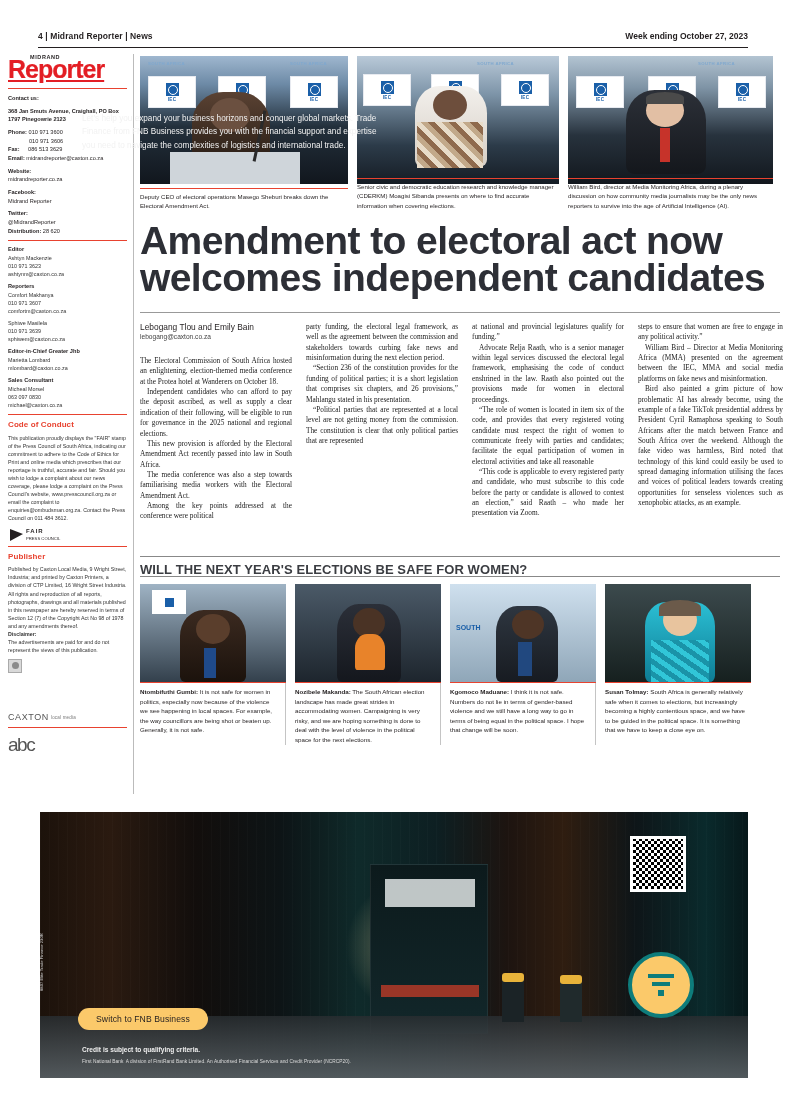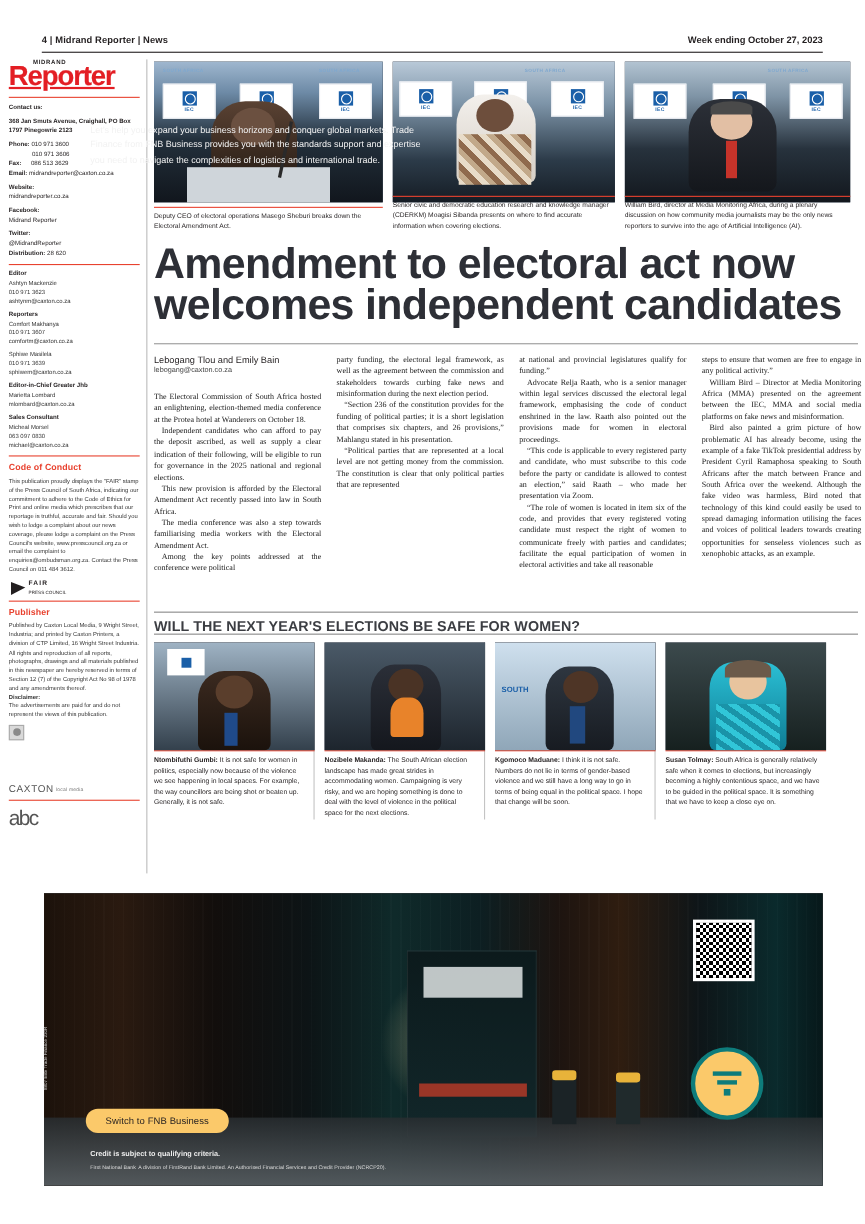--- a/index.html
+++ b/index.html
@@ -398,22 +398,22 @@
     <p class="body-p">Among the key points addressed at the conference were political</p>
   </div>
   <div class="col2">
     <p class="body-p first">party funding, the electoral legal framework, as well as the agreement between the commission and stakeholders towards curbing fake news and misinformation during the next election period.</p>
     <p class="body-p">“Section 236 of the constitution provides for the funding of political parties; it is a short legislation that comprises six chapters, and 26 provisions,” Mahlangu stated in his presentation.</p>
     <p class="body-p">“Political parties that are represented at a local level are not getting money from the commission. The constitution is clear that only political parties that are represented</p>
   </div>
   <div class="col3">
     <p class="body-p first">at national and provincial legislatures qualify for funding.”</p>
     <p class="body-p">Advocate Relja Raath, who is a senior manager within legal services discussed the electoral legal framework, emphasising the code of conduct enshrined in the law. Raath also pointed out the provisions made for women in electoral proceedings.</p>
+    <p class="body-p">“The role of women is located in item six of the code, and provides that every registered voting candidate must respect the right of women to communicate freely with parties and candidates; facilitate the equal participation of women in electoral activities and take all reasonable</p>
     <p class="body-p">“This code is applicable to every registered party and candidate, who must subscribe to this code before the party or candidate is allowed to contest an election,” said Raath – who made her presentation via Zoom.</p>
-    <p class="body-p">“The role of women is located in item six of the code, and provides that every registered voting candidate must respect the right of women to communicate freely with parties and candidates; facilitate the equal participation of women in electoral activities and take all reasonable</p>
   </div>
   <div class="col4">
     <p class="body-p first">steps to ensure that women are free to engage in any political activity.”</p>
     <p class="body-p">William Bird – Director at Media Monitoring Africa (MMA) presented on the agreement between the IEC, MMA and social media platforms on fake news and misinformation.</p>
     <p class="body-p">Bird also painted a grim picture of how problematic AI has already become, using the example of a fake TikTok presidential address by President Cyril Ramaphosa speaking to South Africans after the match between France and South Africa over the weekend. Although the fake video was harmless, Bird noted that technology of this kind could easily be used to spread damaging information utilising the faces and voices of political leaders towards creating opportunities for senseless violences such as xenophobic attacks, as an example.</p>
   </div>
 
   <div class="vox-rule"></div>
   <div class="vox-title">WILL THE NEXT YEAR'S ELECTIONS BE SAFE FOR WOMEN?</div>
   <div class="vox-rule2"></div>
@@ -478,21 +478,21 @@
     <div class="ad-bg"></div>
     <div class="ad-vlines"></div>
     <div class="ad-glow"></div>
     <div class="ad-mach"></div>
     <div class="ad-floor"></div>
     <div style="position:absolute;left:462px;bottom:56px;width:22px;height:44px;background:#1b2326"></div>
     <div style="position:absolute;left:462px;bottom:96px;width:22px;height:9px;background:#e8b33a;border-radius:3px"></div>
     <div style="position:absolute;left:520px;bottom:56px;width:22px;height:42px;background:#202a2c"></div>
     <div style="position:absolute;left:520px;bottom:94px;width:22px;height:9px;background:#e8b33a;border-radius:3px"></div>
   </div>
-  <div class="ad-body">Let’s help you expand your business horizons and conquer global markets. Trade Finance from FNB Business provides you with the standards support and expertise you need to navigate the complexities of logistics and international trade.</div>
+  <div class="ad-body">Let’s help you expand your business horizons and conquer global markets. Trade Finance from FNB Business provides you with the financial support and expertise you need to navigate the complexities of logistics and international trade.</div>
   <div class="ad-cta">
     <span class="ad-btn">Switch to FNB Business</span>
   </div>
   <div class="ad-credit">Credit is subject to qualifying criteria.</div>
   <div class="ad-fnb">
     <span>First National Bank</span>
     <span>A division of FirstRand Bank Limited. An Authorised Financial Services and Credit Provider (NCRCP20).</span>
   </div>
   <div class="ad-side">8807 Elite Trade Finance 230R</div>
 

